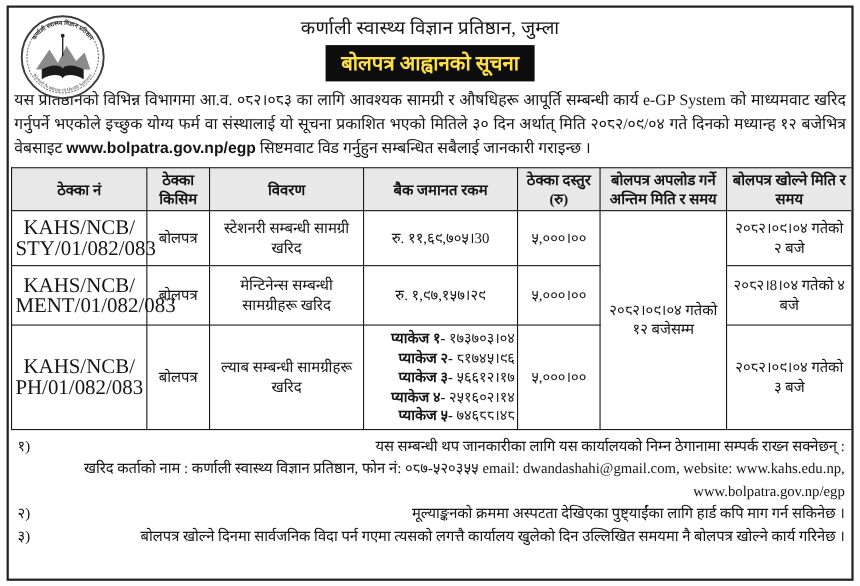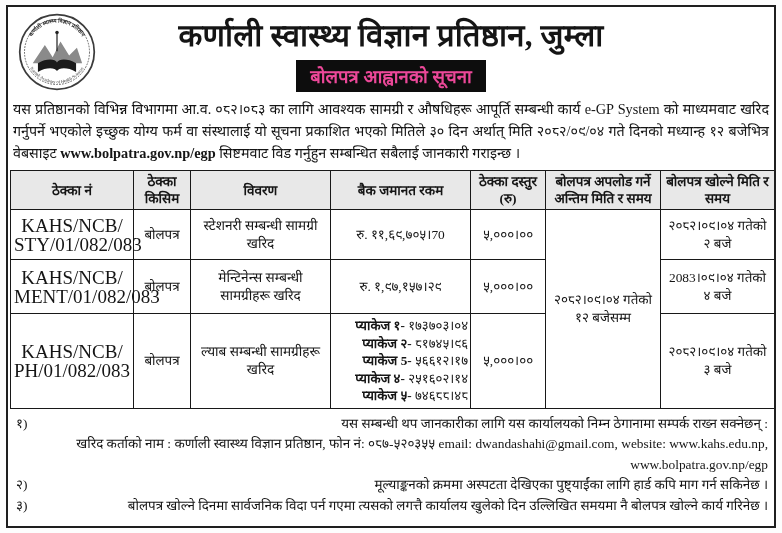--- a/index.html
+++ b/index.html
@@ -4,27 +4,27 @@
 <style>
   * { box-sizing: border-box; margin: 0; padding: 0; }
   html,body { width: 782px; height: 533px; background: #fdfdfd; }
   body { font-family: "Liberation Serif", "DejaVu Serif", serif; color: #151515; }
   .page { width: 782px; height: 533px; padding: 5px 6px; }
   .frame { width: 100%; height: 100%; border: 2px solid #1f1f1f; position: relative; overflow: hidden; background: #fff; padding: 4px 2px 2px; }
 
   
   .hdr { position: relative; text-align: center; }
   .logo { position: absolute; left: 8px; top: 2px; width: 78px; height: 78px; }
-  .org-name { font-size: 31px; font-weight: bold; letter-spacing: .2px; padding-top: 2px; }
-  .notice-box { display: inline-block; background: #0d0d0d; color: #ec4899; font-size: 18.5px; font-weight: bold; padding: 3px 14px 4px; margin-top: 5px; }
+  .org-name { font-size: 17px; font-weight: normal; letter-spacing: .2px; padding-top: 2px; }
+  .notice-box { display: inline-block; background: #0d0d0d; color: #fde047; font-size: 18.5px; font-weight: bold; padding: 3px 14px 4px; margin-top: 5px; }
   .pub-line { font-size: 13.5px; font-weight: bold; margin-top: 6px; }
 
   
   .intro { font-size: 14.3px; line-height: 22px; text-align: justify; margin: 6px 3px 6px; }
-  .intro .lat { font-weight: bold; font-family: Liberation Serif, serif; margin-top: 26px; }
+  .intro .lat { font-weight: bold; font-family: Liberation Sans, sans-serif; margin-top: 26px; }
 
   
   .wm { position: absolute; left: 222px; top: 262px; font-size: 58px; font-weight: bold; z-index: 0; letter-spacing: 6px; white-space: nowrap; pointer-events: none; }
   .wm .w1 { color: rgba(110, 205, 230, .45); }
   .wm .w2 { color: rgba(242, 150, 90, .40); }
 
   
   table { border-collapse: collapse; table-layout: fixed; width: 764px; margin: 0 auto; position: relative; z-index: 1; background: transparent; }
   th, td { border: 1.4px solid #181818; text-align: center; vertical-align: middle; padding: 2px 3px; }
   th { background: #e8e8e8; font-weight: bold; font-size: 13.5px; line-height: 17px; }
@@ -94,43 +94,43 @@
         <th>बैक जमानत रकम</th>
         <th>ठेक्का दस्तुर (रु)</th>
         <th>बोलपत्र अपलोड गर्ने अन्तिम मिति र समय</th>
         <th>बोलपत्र खोल्ने मिति र समय</th>
       </tr>
       <tr class="r1">
         <td class="cno pre">KAHS/NCB/
 STY/01/082/083</td>
         <td>बोलपत्र</td>
         <td class="desc">स्टेशनरी सम्बन्धी सामग्री खरिद</td>
-        <td>रु. ११,६९,७०५।70</td>
+        <td>रु. ११,६९,७०५।30</td>
         <td>५,०००।००</td>
         <td rowspan="3">२०८२।०९।०४ गतेको १२ बजेसम्म</td>
         <td>२०८२।०९।०४ गतेको २ बजे</td>
       </tr>
       <tr class="r2">
         <td class="cno pre">KAHS/NCB/
 MENT/01/082/083</td>
         <td>बोलपत्र</td>
         <td class="desc">मेन्टिनेन्स सम्बन्धी सामग्रीहरू खरिद</td>
         <td>रु. १,९७,१५७।२९</td>
         <td>५,०००।००</td>
-        <td>2083।०९।०४ गतेको ४ बजे</td>
+        <td>२०८२।8।०४ गतेको ४ बजे</td>
       </tr>
       <tr class="r3">
         <td class="cno pre">KAHS/NCB/
 PH/01/082/083</td>
         <td>बोलपत्र</td>
         <td class="desc">ल्याब सम्बन्धी सामग्रीहरू खरिद</td>
         <td class="pkgs">
           <div class="pkg-line"><b>प्याकेज १-</b> <span>१७३७०३।०४</span></div>
           <div class="pkg-line"><b>प्याकेज २-</b> <span>८१७४५।९६</span></div>
-          <div class="pkg-line"><b>प्याकेज 5-</b> <span>५६६१२।१७</span></div>
+          <div class="pkg-line"><b>प्याकेज ३-</b> <span>५६६१२।१७</span></div>
           <div class="pkg-line"><b>प्याकेज ४-</b> <span>२५१६०२।१४</span></div>
           <div class="pkg-line"><b>प्याकेज ५-</b> <span>७४६८८।४८</span></div>
         </td>
         <td>५,०००।००</td>
         <td>२०८२।०९।०४ गतेको ३ बजे</td>
       </tr>
     </tbody>
       </table>
 
     <div class="notes">

